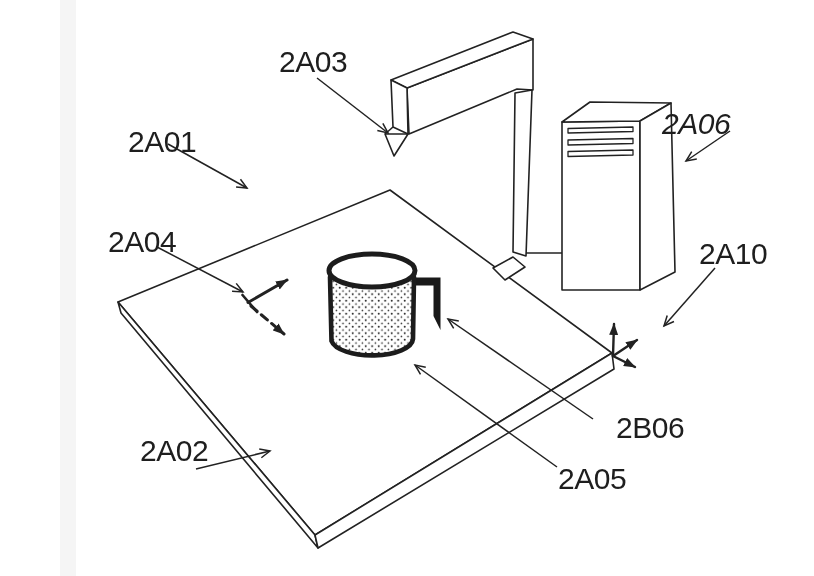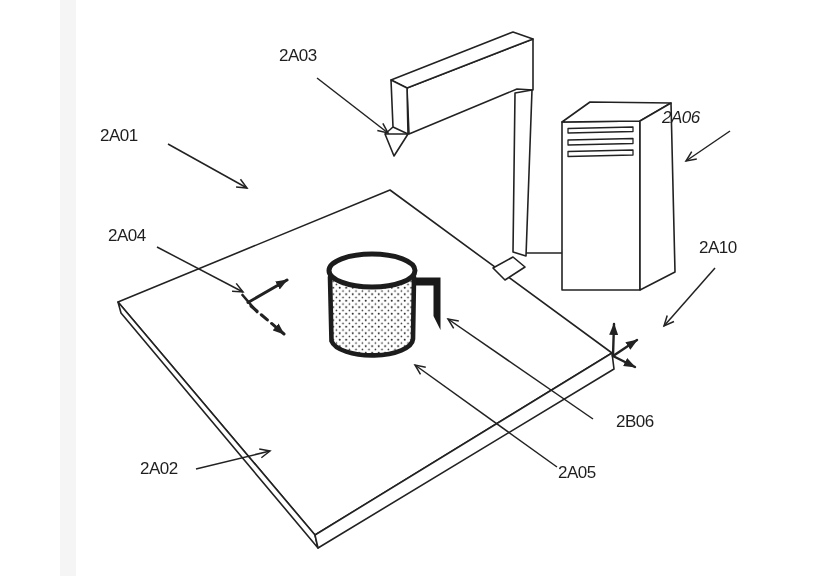--- a/index.html
+++ b/index.html
@@ -6,31 +6,31 @@
   .stage{
     position:relative;
     width:814px;height:576px;
     background:#ffffff;
     overflow:hidden;
     font-family:"Liberation Sans", sans-serif;
   }
   svg{position:absolute;left:0;top:0;}
   .lbl{
     position:absolute;
-    font-size:17px;
+    font-size:30px;
     line-height:1;
     color:#1e1e1e;
     letter-spacing:-0.5px;
     white-space:nowrap;
     user-select:none;
   }
   .lbl-2a03{left:279px;top:47px;}
-  .lbl-2a01{left:100px;top:127px;}
+  .lbl-2a01{left:128px;top:127px;}
   .lbl-2a04{left:108px;top:227px;}
-  .lbl-2a02{left:140px;top:460px;text-align:right;}
+  .lbl-2a02{left:140px;top:436px;text-align:right;}
   .lbl-2a05{left:558px;top:464px;}
   .lbl-2b06{left:594px;top:413px;margin-left:22px;}
   .lbl-2a06{left:662px;top:109px;font-style:italic;}
   .lbl-2a10{left:699px;top:239px;}
 </style>
 </head>
 <body>
 
 <div class="stage">
 

